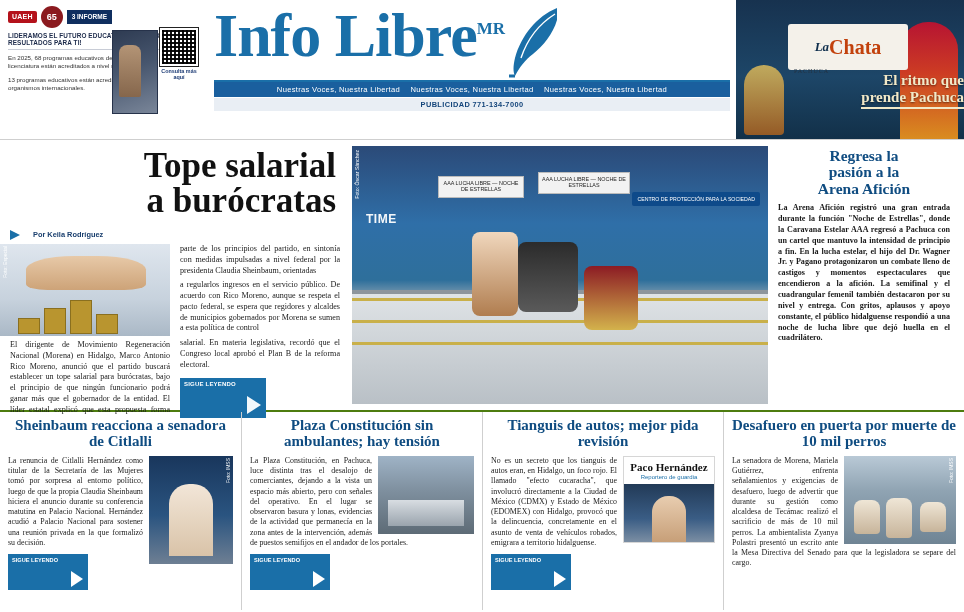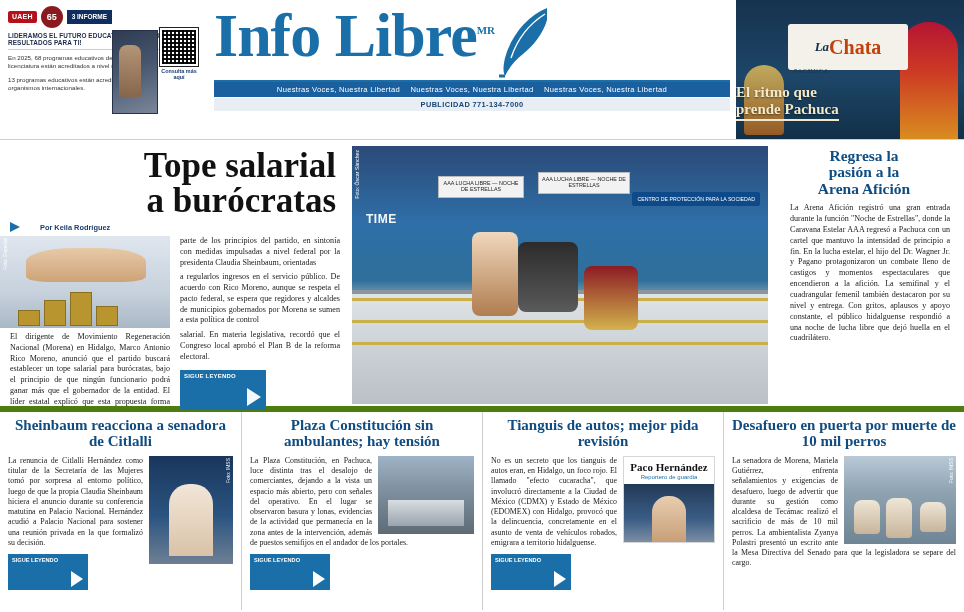--- a/index.html
+++ b/index.html
@@ -85,21 +85,21 @@
   .logo-text {
     font-family: "Liberation Serif", serif;
     font-weight: bold;
     font-size: 62px;
     line-height: 0.95;
     color: #1a6fa8;
     letter-spacing: -1px;
     position: relative;
     white-space: nowrap;
   }
-  .logo-text .reg { font-size:11px; vertical-align: super; letter-spacing:0; }
+  .logo-text .reg { font-size:17px; vertical-align: super; letter-spacing:0; }
   .quill {
     width: 58px; height: 72px; position: relative; margin-left: 2px; flex:0 0 auto;
   }
   .mast-rule {
     margin-top: 2px; border-top: 2px solid #1a6fa8; width: 100%;
   }
   .mast-info {
     font-family: "Liberation Sans", sans-serif;
     font-size: 8.3px; color: #222; padding: 3px 0 3px 0;
     letter-spacing: .1px;
@@ -125,44 +125,44 @@
   .chata-box {
     position:absolute; left:52px; top:8px; width:120px; height:46px;
     background:#f4f1ea; border-radius:3px;
     display:flex; align-items:center; justify-content:center;
     font-family:"Liberation Serif", serif;
   }
   .chata-box .l1 { font-size:13px; color:#0f2f4d; font-weight:bold; font-style:italic; }
   .chata-box .l2 { font-size:20px; color:#c2410c; font-weight:bold; line-height:.9; }
   .chata-sub { position:absolute; left:58px; top:52px; font-size:6px; color:#234; letter-spacing:1px;}
   .ad-right-txt {
-    position:absolute; left:0; right:0; bottom:18px; text-align:left;
+    position:absolute; left:0; right:0; bottom:30px; text-align:right;
     font-family:"Liberation Serif", serif; color:#f2e9c8; font-weight:bold;
     font-size:15px; line-height:1.15; text-shadow:0 1px 2px rgba(0,0,0,.5);
   }
   .ad-right-txt .u { display:inline-block; border-bottom:2px solid #f2e9c8; padding-bottom:1px;}
   .ad-right-dancer{
     position:absolute; right:6px; top:6px; width:58px; height:128px;
     background:linear-gradient(180deg,#c8102e 0%, #e03b1c 40%, #f2a61b 100%);
     border-radius:28px 28px 6px 6px; opacity:.9;
   }
   .ad-right-dancer2{
     position:absolute; left:8px; bottom:4px; width:40px; height:70px;
     background:linear-gradient(180deg,#e8c35b,#b5651d); border-radius:20px 20px 4px 4px; opacity:.8;
   }
 
   
-  .content { display:flex; height: 272px; border-bottom:6px solid #4d7c0f;}
+  .content { display:flex; height: 272px; border-bottom:2px solid #4d7c0f;}
   .col-left { width: 348px; padding: 6px 8px 0 10px; }
   .headline {
     font-family:"Liberation Serif", serif; font-weight:bold; font-size:35px;
     line-height:1.0; color:#111; text-align:right; margin:2px 4px 0 0;
   }
   .byline {
-    display:flex; align-items:center; gap:20px; margin:4px 0 4px 0;
+    display:flex; align-items:flex-start; gap:13px; margin:12px 0 4px 0;
   }
   .byline .mark { width:10px; height:10px; background:#1a6fa8; clip-path: polygon(0 0,100% 50%,0 100%); }
   .byline .txt { font-family:"Liberation Sans", sans-serif; font-size:7.4px; font-weight:bold; color:#1a3f6e;}
   .two-col {
     column-count:2; column-gap:10px; font-size:8.1px; line-height:1.33; text-align:justify; color:#1a1a1a;
   }
   .two-col p { margin:0 0 4px 0; }
   .hand-img {
     width: 170px; height: 92px; float:right; margin:0 0 4px 6px;
     background: linear-gradient(180deg,#dfe6ee 0%, #c7d2dd 60%, #aab8c6 100%);
@@ -221,21 +221,21 @@
   .pm-time{
     position:absolute; left:14px; top:66px; color:#fff; font-family:"Liberation Sans", sans-serif;
     font-weight:bold; font-size:12px; letter-spacing:.5px; opacity:.95;
   }
   .col-right { width: 188px; padding:6px 10px 0 6px; }
   .r-title {
     font-family:"Liberation Serif", serif; font-weight:bold; font-size:15.5px; line-height:1.06;
     color:#0f4c81; text-align:center; margin:2px 0 6px 0;
   }
   .r-body { font-size:8.1px; line-height:1.34; text-align:justify; color:#1a1a1a; }
-  .r-body p { margin:0 0 4px 12px; }
+  .r-body p { margin:0 0 4px 0;font-weight:bold; }
 
   
   .bottom { display:flex; height:198px; }
   .bcell { padding:6px 8px 0 8px; position:relative; }
   .bcell + .bcell { border-left:1px solid #cfcfcf; }
   .b1 { width:241px; }
   .b2 { width:241px; }
   .b3 { width:241px; }
   .b4 { width:241px; }
   .b-title {

